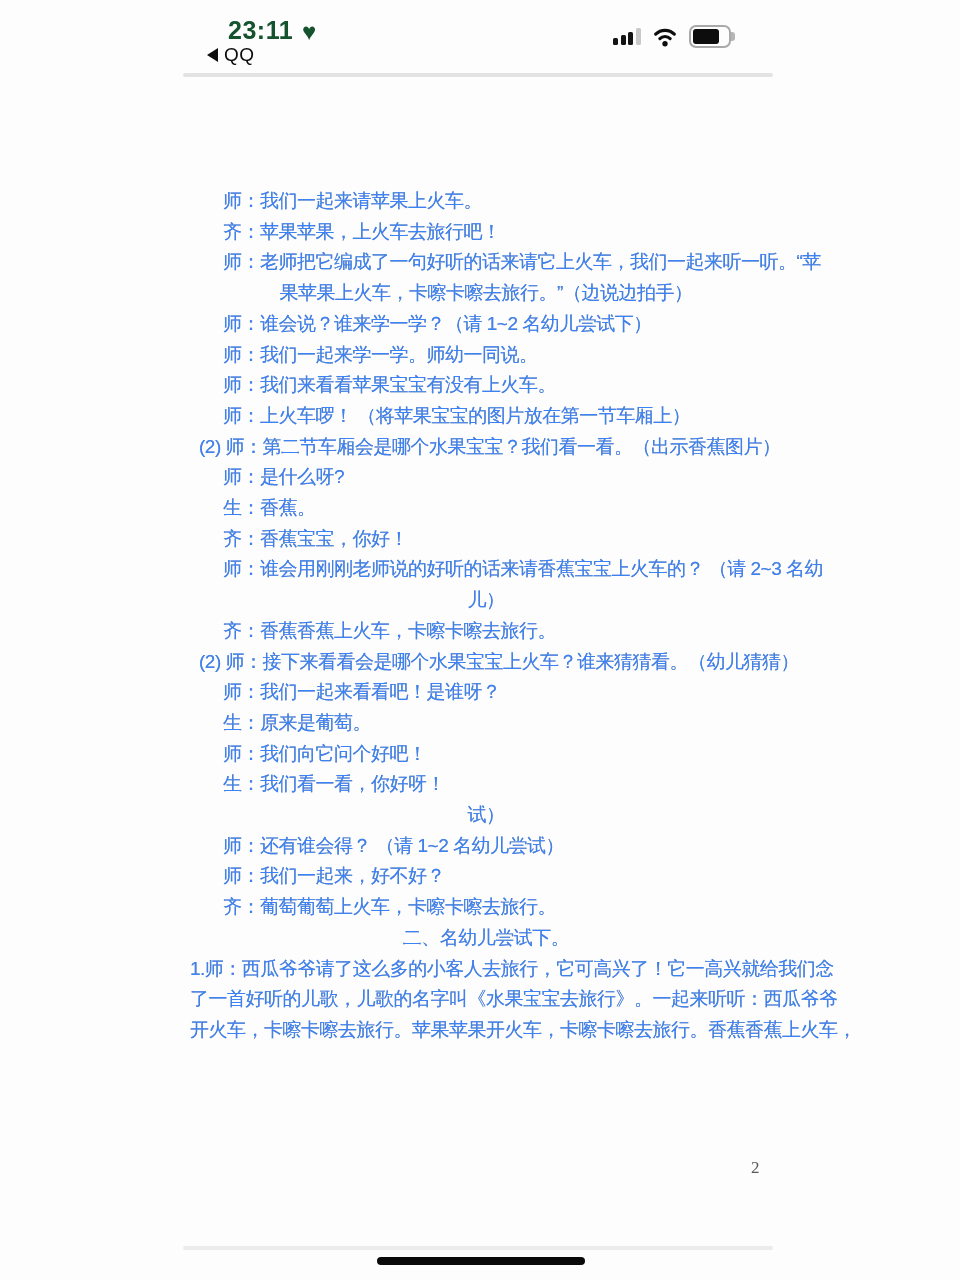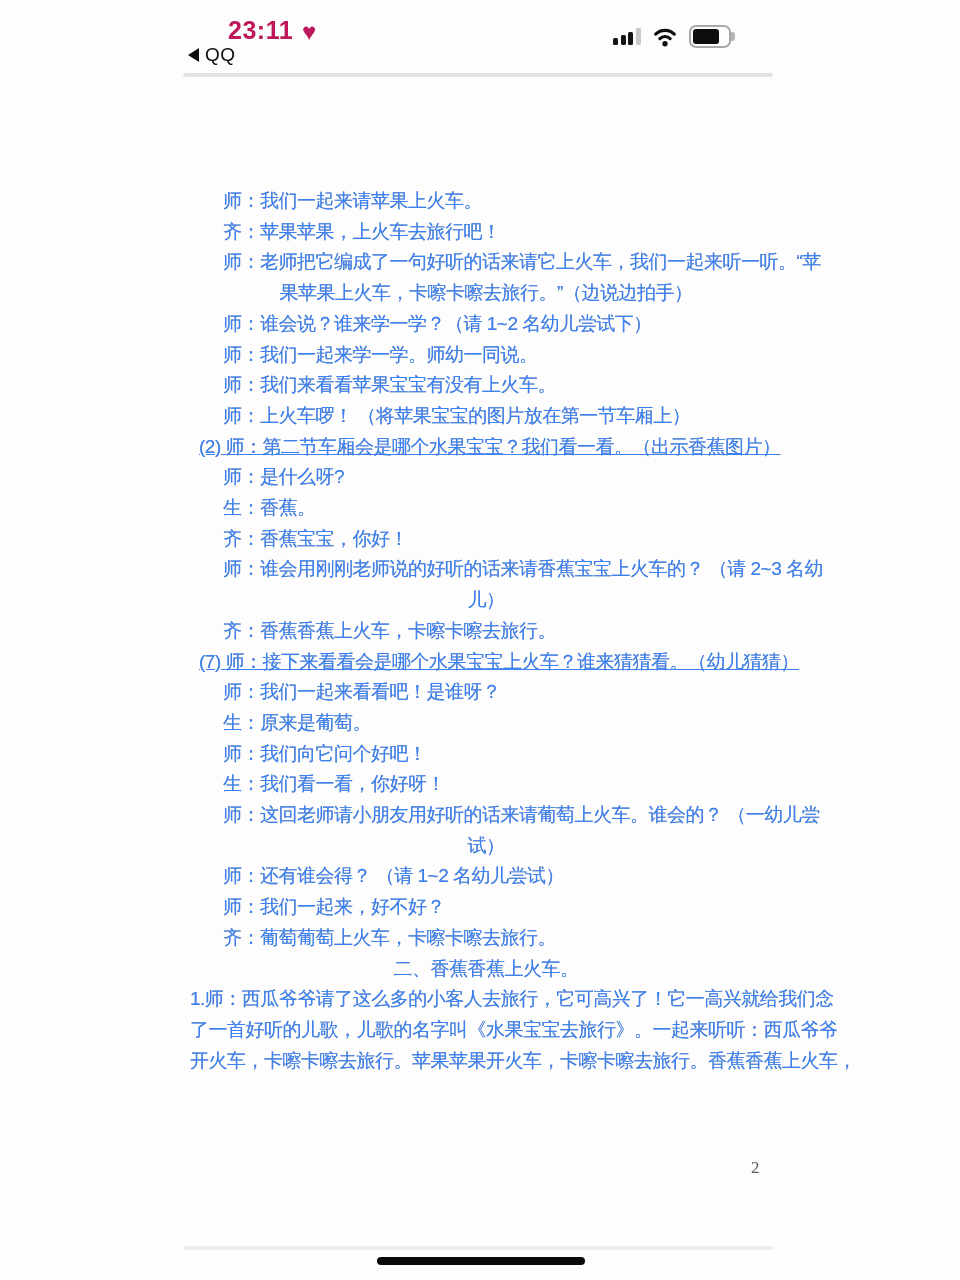--- a/index.html
+++ b/index.html
@@ -8,27 +8,27 @@
     position:relative;
     background:#fdfdfd;
     font-family:"Liberation Sans", sans-serif;
     overflow:hidden;
   }
 
   
   .time-row {
     position:absolute; left:228px; top:16px;
     display:flex; align-items:center; gap:9px;
-    color:#be185d;
+    color:#14532d;
   }
   .time-text { font-size:25px; font-weight:700; letter-spacing:0.5px; }
   .heart { font-size:24px; line-height:1; padding-top:2px; }
 
   .back-row {
-    position:absolute; left:188px; top:44px;
+    position:absolute; left:207px; top:44px;
     display:flex; align-items:center; gap:6px;
     color:#0d0d0d; cursor:pointer;
   }
   .back-tri {
     width:0; height:0;
     border-top:7px solid transparent;
     border-bottom:7px solid transparent;
     border-right:11px solid #0d0d0d;
   }
   .back-label { font-size:19px; font-weight:500; letter-spacing:0.5px; }
@@ -66,21 +66,21 @@
   .doc {
     position:absolute; left:190px; top:186px; width:592px;
     color:#3b82f6;
     font-size:19px;
     line-height:30.7px;
     letter-spacing:-0.5px;
     text-shadow:0 0 0.6px rgba(70,70,70,.55);
   }
   .doc .line { white-space:nowrap; }
   .doc .line.indent1 { padding-left:33px; }
-  .doc .line.num { padding-left:9px;text-decoration:underline; }
+  .doc .line.num { padding-left:9px; }
   .doc .line.flush { padding-left:0;text-align:center; }
 
   .page-num {
     position:absolute; left:751px; top:1158px;
     font-family:"Liberation Serif", serif;
     font-size:17px; color:#5a5a5a;
   }
 
   .home-indicator {
     position:absolute; left:377px; top:1257px;
@@ -131,31 +131,30 @@
     <div class="line indent1">师：我们一起来学一学。师幼一同说。</div>
     <div class="line indent1">师：我们来看看苹果宝宝有没有上火车。</div>
     <div class="line indent1">师：上火车啰！ （将苹果宝宝的图片放在第一节车厢上）</div>
     <div class="line num">(2) 师：第二节车厢会是哪个水果宝宝？我们看一看。（出示香蕉图片）</div>
     <div class="line indent1">师：是什么呀?</div>
     <div class="line indent1">生：香蕉。</div>
     <div class="line indent1">齐：香蕉宝宝，你好！</div>
     <div class="line indent1">师：谁会用刚刚老师说的好听的话来请香蕉宝宝上火车的？ （请 2~3 名幼</div>
     <div class="line flush">儿）</div>
     <div class="line indent1">齐：香蕉香蕉上火车，卡嚓卡嚓去旅行。</div>
-    <div class="line num">(7) 师：接下来看看会是哪个水果宝宝上火车？谁来猜猜看。（幼儿猜猜）</div>
+    <div class="line num">(2) 师：接下来看看会是哪个水果宝宝上火车？谁来猜猜看。（幼儿猜猜）</div>
     <div class="line indent1">师：我们一起来看看吧！是谁呀？</div>
     <div class="line indent1">生：原来是葡萄。</div>
     <div class="line indent1">师：我们向它问个好吧！</div>
     <div class="line indent1">生：我们看一看，你好呀！</div>
-    <div class="line indent1">师：这回老师请小朋友用好听的话来请葡萄上火车。谁会的？ （一幼儿尝</div>
     <div class="line flush">试）</div>
     <div class="line indent1">师：还有谁会得？ （请 1~2 名幼儿尝试）</div>
     <div class="line indent1">师：我们一起来，好不好？</div>
     <div class="line indent1">齐：葡萄葡萄上火车，卡嚓卡嚓去旅行。</div>
-    <div class="line flush">二、香蕉香蕉上火车。</div>
+    <div class="line flush">二、名幼儿尝试下。</div>
     <div class="line flush">1.师：西瓜爷爷请了这么多的小客人去旅行，它可高兴了！它一高兴就给我们念</div>
     <div class="line flush">了一首好听的儿歌，儿歌的名字叫《水果宝宝去旅行》。一起来听听：西瓜爷爷</div>
     <div class="line flush">开火车，卡嚓卡嚓去旅行。苹果苹果开火车，卡嚓卡嚓去旅行。香蕉香蕉上火车，</div>
   </div>
 
 <div class="page-num">2</div>
 
 <div class="divider-bottom"></div>
 <div class="home-indicator"></div>
 

